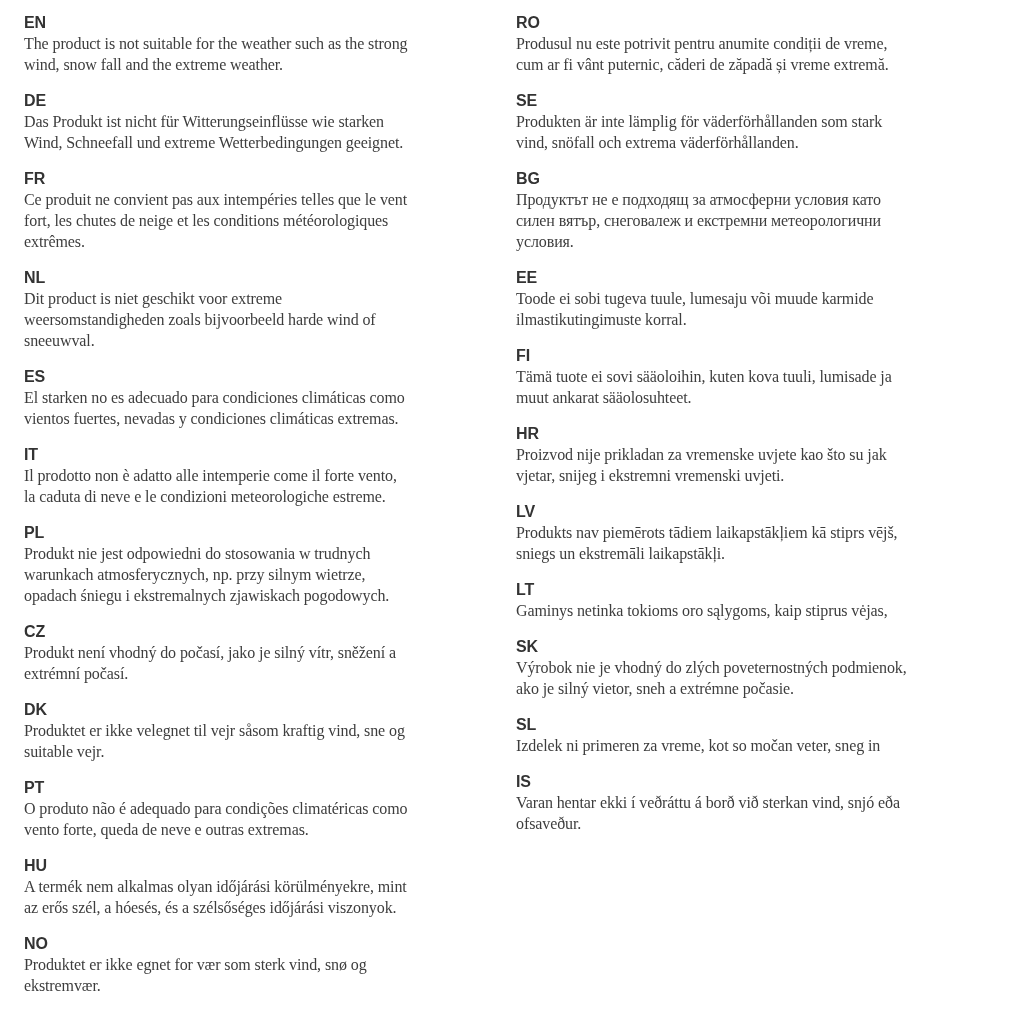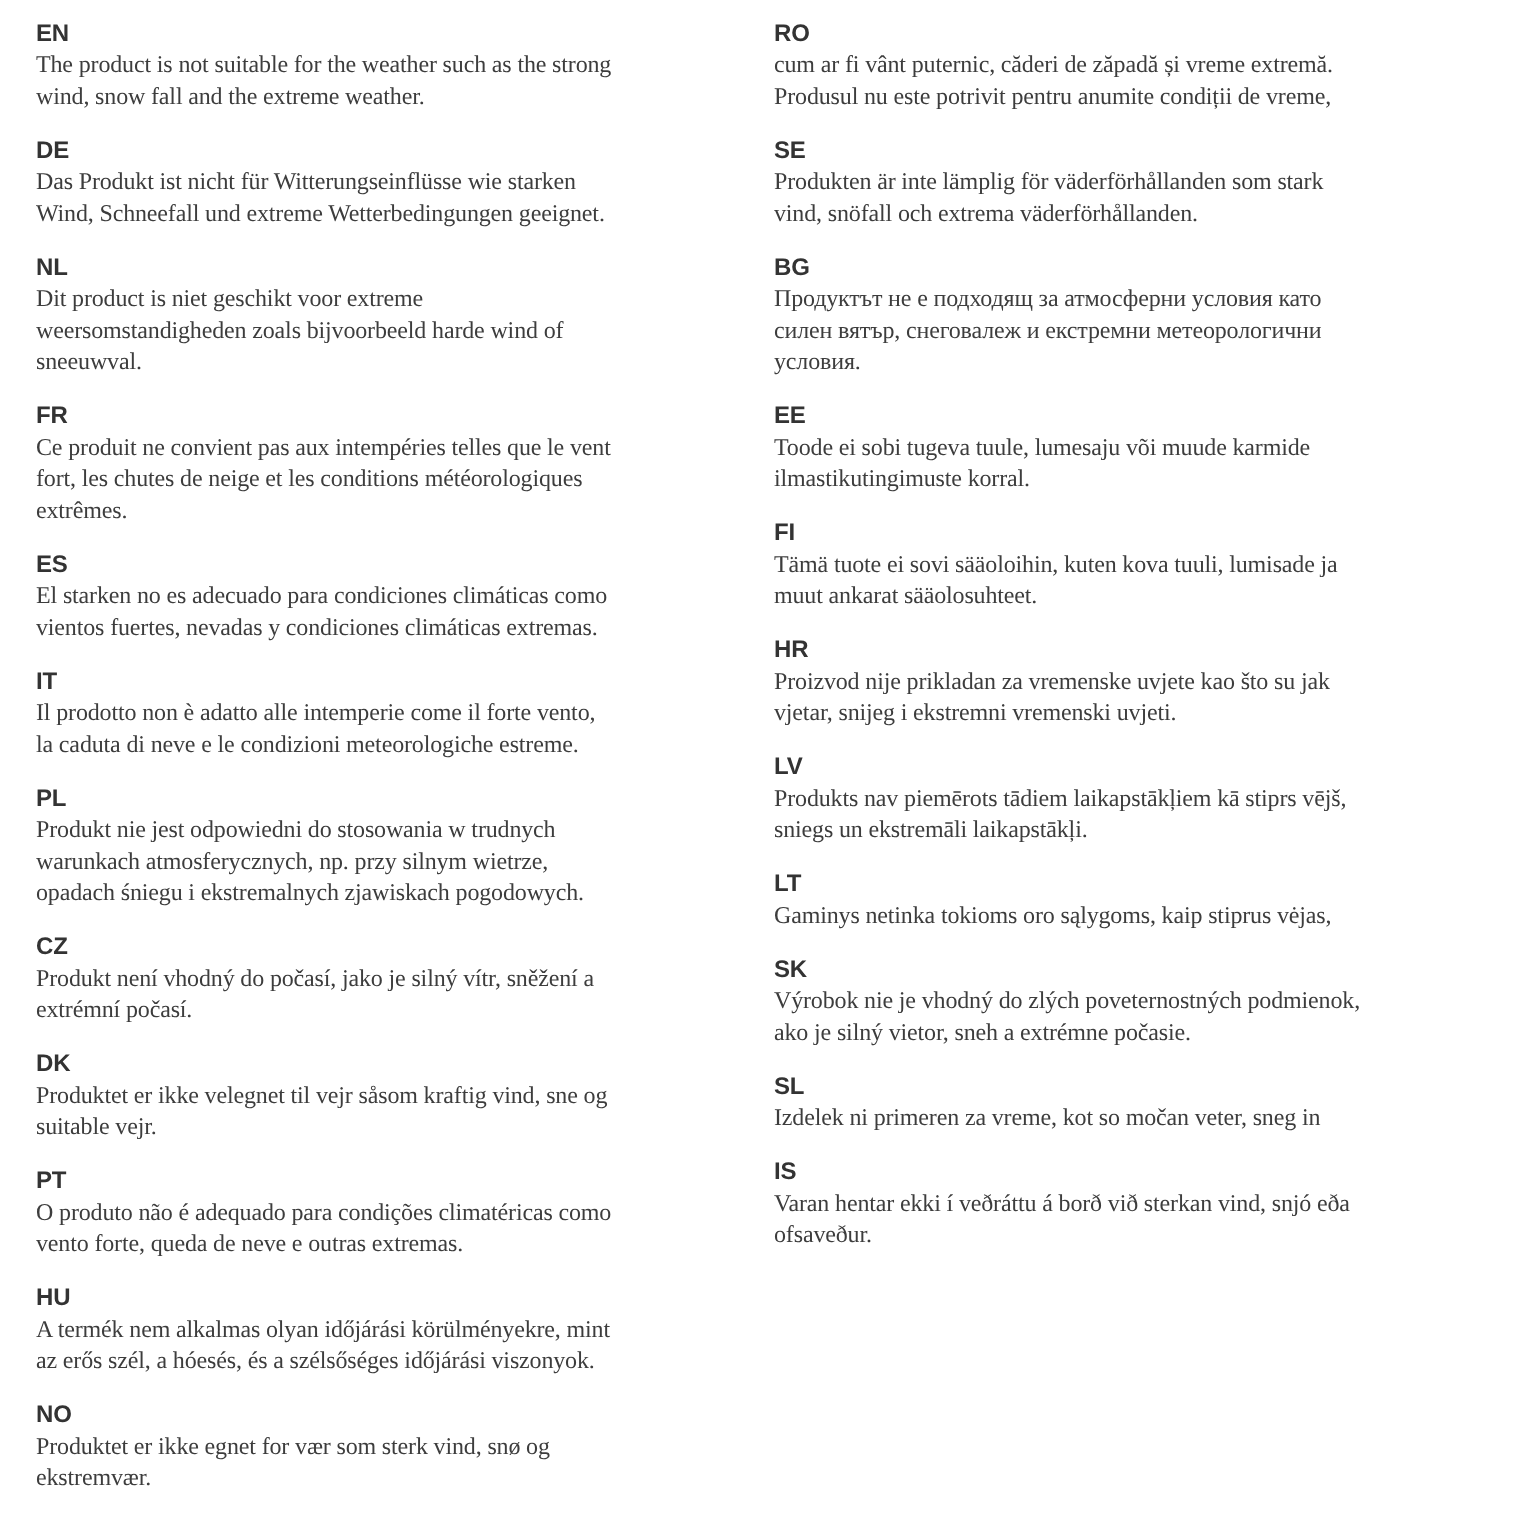--- a/index.html
+++ b/index.html
@@ -46,31 +46,31 @@
       <div class="line">wind, snow fall and the extreme weather.</div>
     </div>
 
     <div class="lang-section">
       <div class="lang-code">DE</div>
       <div class="line">Das Produkt ist nicht für Witterungseinflüsse wie starken</div>
       <div class="line">Wind, Schneefall und extreme Wetterbedingungen geeignet.</div>
     </div>
 
     <div class="lang-section">
+      <div class="lang-code">FR</div>
+      <div class="line">Ce produit ne convient pas aux intempéries telles que le vent</div>
+      <div class="line">fort, les chutes de neige et les conditions météorologiques</div>
+      <div class="line">extrêmes.</div>
+    </div>
+
+    <div class="lang-section">
       <div class="lang-code">NL</div>
       <div class="line">Dit product is niet geschikt voor extreme</div>
       <div class="line">weersomstandigheden zoals bijvoorbeeld harde wind of</div>
       <div class="line">sneeuwval.</div>
-    </div>
-
-    <div class="lang-section">
-      <div class="lang-code">FR</div>
-      <div class="line">Ce produit ne convient pas aux intempéries telles que le vent</div>
-      <div class="line">fort, les chutes de neige et les conditions météorologiques</div>
-      <div class="line">extrêmes.</div>
     </div>
 
     <div class="lang-section">
       <div class="lang-code">ES</div>
       <div class="line">El starken no es adecuado para condiciones climáticas como</div>
       <div class="line">vientos fuertes, nevadas y condiciones climáticas extremas.</div>
     </div>
 
     <div class="lang-section">
       <div class="lang-code">IT</div>
@@ -114,22 +114,22 @@
       <div class="line">Produktet er ikke egnet for vær som sterk vind, snø og</div>
       <div class="line">ekstremvær.</div>
     </div>
 
   </div>
 
   <div class="col col-right">
 
     <div class="lang-section">
       <div class="lang-code">RO</div>
+      <div class="line">Produsul nu este potrivit pentru anumite condiții de vreme,</div>
       <div class="line">cum ar fi vânt puternic, căderi de zăpadă și vreme extremă.</div>
-      <div class="line">Produsul nu este potrivit pentru anumite condiții de vreme,</div>
     </div>
 
     <div class="lang-section">
       <div class="lang-code">SE</div>
       <div class="line">Produkten är inte lämplig för väderförhållanden som stark</div>
       <div class="line">vind, snöfall och extrema väderförhållanden.</div>
     </div>
 
     <div class="lang-section">
       <div class="lang-code">BG</div>

